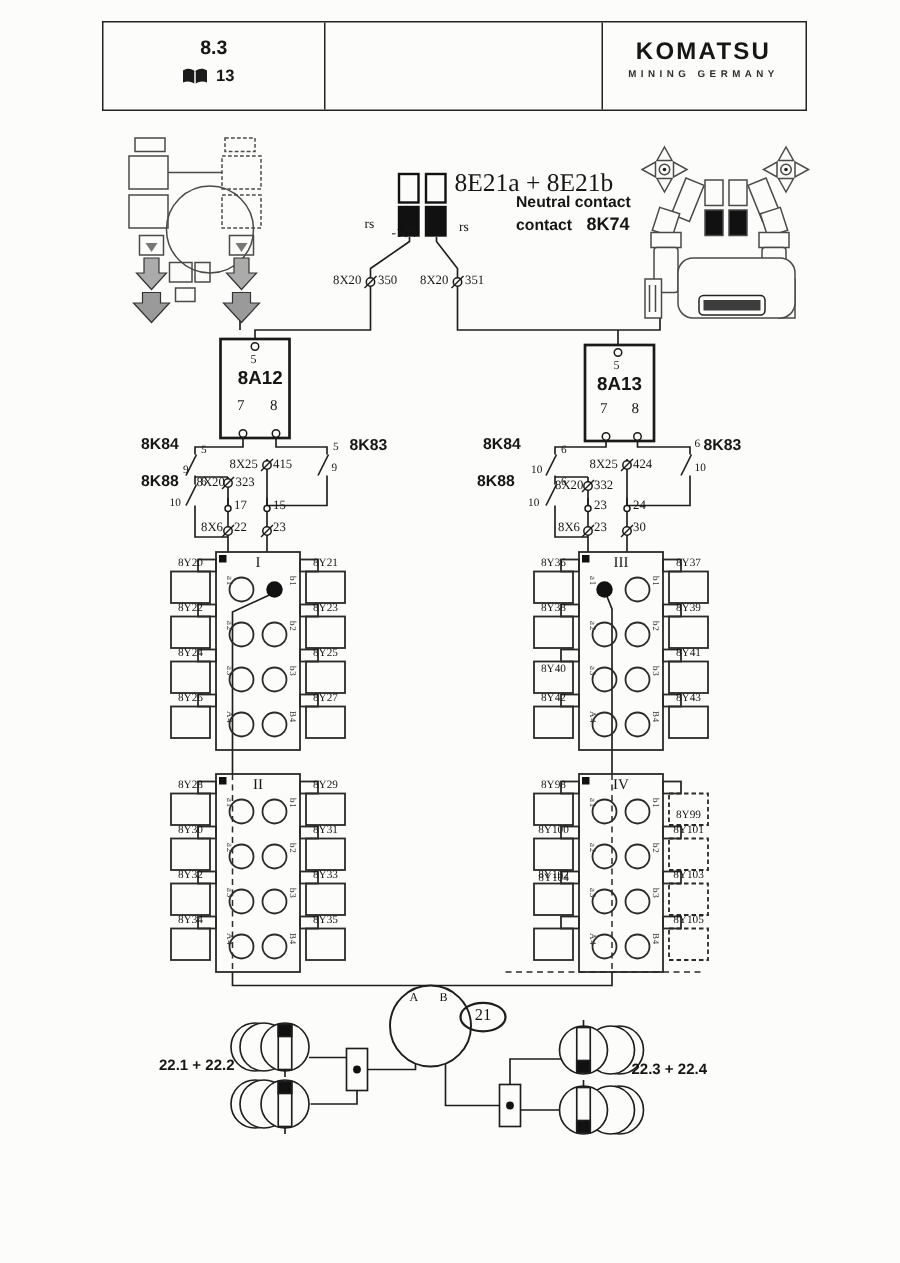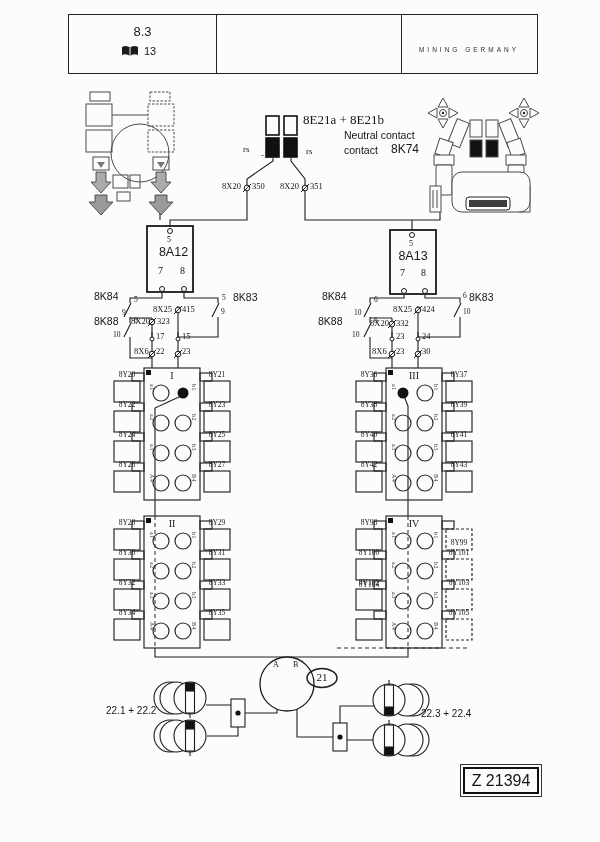--- a/index.html
+++ b/index.html
@@ -1,22 +1,22 @@
 <!DOCTYPE html>
 <html><head>
 <meta charset="utf-8">
 <style>
   html,body{margin:0;padding:0;background:#e9e9e7;}
   .page{position:relative;width:600px;height:842px;margin:0 auto;background:#fcfcfa;
         font-family:"Liberation Serif",serif;color:#161616;overflow:hidden;}
   svg{position:absolute;left:0;top:0;}
   .lbl{position:absolute;white-space:nowrap;line-height:1;color:#161616;}
   .ser7{font-size:7.5px}.ser8{font-size:8px}.ser85{font-size:8.5px}.ser9{font-size:9px}
-  .ser10{font-size:10px}.ser11{font-size:11px}.s17{font-size:13px}
-  .sb{font-family:"Liberation Sans",sans-serif;font-weight:normal;}
+  .ser10{font-size:10px}.ser11{font-size:11px}.s17{font-size:17px}
+  .sb{font-family:"Liberation Sans",sans-serif;font-weight:bold;}
   .s95{font-size:10px}.s105{font-size:10.5px}.s12{font-size:12px}.s125{font-size:12.5px}
   .s13{font-size:13px}.s16{font-size:16px}.s11{font-size:11px}.s65{font-size:6.5px}
   .ctr{text-align:center}
   .mark{font-size:6px;writing-mode:vertical-rl;letter-spacing:.5px;color:#333;}
   .header{position:absolute;left:68px;top:14px;width:468px;height:58px;border:1.6px solid #222;background:#fcfcfa;}
   .hdiv{position:absolute;top:0;bottom:0;width:0;border-left:1.4px solid #222;}
   .zbox{position:absolute;left:460px;top:764px;width:80px;height:31px;border:1px solid #333;
         display:flex;align-items:center;justify-content:center;}
   .zbox-in{position:absolute;left:2px;top:2px;right:2px;bottom:2px;border:2.4px solid #111;}
   .brand{letter-spacing:1.5px;}
@@ -344,20 +344,21 @@
     <div class="hdiv" style="left:147px"></div>
     <div class="hdiv" style="left:332px"></div>
     <span class="lbl sb s13 ctr" style="left:0;top:10px;width:147px">8.3</span>
     <span style="position:absolute;left:52px;top:29px">
       <svg width="18" height="14">
           <path d="M1,3 C4,1 7,2 9,3.5 C11,2 14,1 17,3 L17,11 C14,9.5 11,10.5 9,12 C7,10.5 4,9.5 1,11 Z" fill="#1b1b1b"></path>
           <line x1="9" y1="3.5" x2="9" y2="12" stroke="#fcfcfa" stroke-width="1"></line>
         </svg>
     </span>
     <span class="lbl sb s11" style="left:75px;top:31px">13</span>
+    <span class="lbl sb s16 ctr brand" style="left:332px;top:12px;width:136px">KOMATSU</span>
     <span class="lbl sb s65 ctr brand-sub" style="left:332px;top:32px;width:136px">MINING GERMANY</span>
   </div>
 
   <span class="lbl s17" style="left:303px;top:113px">8E21a + 8E21b</span>
   <span class="lbl sb s105" style="left:344px;top:130px">Neutral contact</span>
   <span class="lbl sb s105" style="left:344px;top:145px">contact</span>
   <span class="lbl sb s12" style="left:391px;top:143px">8K74</span>
   <span class="lbl ser9" style="left:243px;top:145px">rs</span>
   <span class="lbl ser9" style="left:306px;top:147px">rs</span>
   <span class="lbl ser9" style="left:261px;top:151px">-10V</span>
@@ -430,21 +431,21 @@
   <span class="lbl ser7 ctr" style="left:113px;top:549px;width:28px">8Y30</span>
   <span class="lbl ser7 ctr" style="left:113px;top:579px;width:28px">8Y32</span>
   <span class="lbl ser7 ctr" style="left:113px;top:609px;width:28px">8Y34</span>
   <span class="lbl ser7 ctr" style="left:203px;top:519px;width:28px">8Y29</span>
   <span class="lbl ser7 ctr" style="left:203px;top:549px;width:28px">8Y31</span>
   <span class="lbl ser7 ctr" style="left:203px;top:579px;width:28px">8Y33</span>
   <span class="lbl ser7 ctr" style="left:203px;top:609px;width:28px">8Y35</span>
 
   <span class="lbl ser7 ctr" style="left:355px;top:371px;width:28px">8Y36</span>
   <span class="lbl ser7 ctr" style="left:355px;top:401px;width:28px">8Y38</span>
-  <span class="lbl ser7 ctr" style="left:355px;top:431px;width:28px">8Y40</span>
+  <span class="lbl ser7 ctr" style="left:355px;top:442px;width:28px">8Y40</span>
   <span class="lbl ser7 ctr" style="left:355px;top:461px;width:28px">8Y42</span>
   <span class="lbl ser7 ctr" style="left:445px;top:371px;width:28px">8Y37</span>
   <span class="lbl ser7 ctr" style="left:445px;top:401px;width:28px">8Y39</span>
   <span class="lbl ser7 ctr" style="left:445px;top:431px;width:28px">8Y41</span>
   <span class="lbl ser7 ctr" style="left:445px;top:461px;width:28px">8Y43</span>
 
   <span class="lbl ser7 ctr" style="left:355px;top:519px;width:28px">8Y98</span>
   <span class="lbl ser7 ctr" style="left:355px;top:549px;width:28px">8Y100</span>
   <span class="lbl ser7 ctr" style="left:355px;top:579px;width:28px">8Y102</span>
   <span class="lbl ser7 ctr" style="left:355px;top:581px;width:28px">8Y104</span>
@@ -488,18 +489,14 @@
   <span class="lbl mark" style="left:433px;top:562px">b2</span>
   <span class="lbl mark" style="left:433px;top:592px">b3</span>
   <span class="lbl mark" style="left:433px;top:622px">B4</span>
 
   <span class="lbl ser8" style="left:273px;top:661px">A</span>
   <span class="lbl ser8" style="left:293px;top:661px">B</span>
   <span class="lbl ser11 ctr" style="left:308px;top:672px;width:28px">21</span>
   <span class="lbl sb s95" style="left:106px;top:706px">22.1 + 22.2</span>
   <span class="lbl sb s95" style="left:421px;top:709px">22.3 + 22.4</span>
 
-  <div class="zbox">
-    <div class="zbox-in"></div>
-    <span class="lbl sb s16" style="position:relative">Z 21394</span>
-  </div>
 
 </div>
 
 </body></html>

